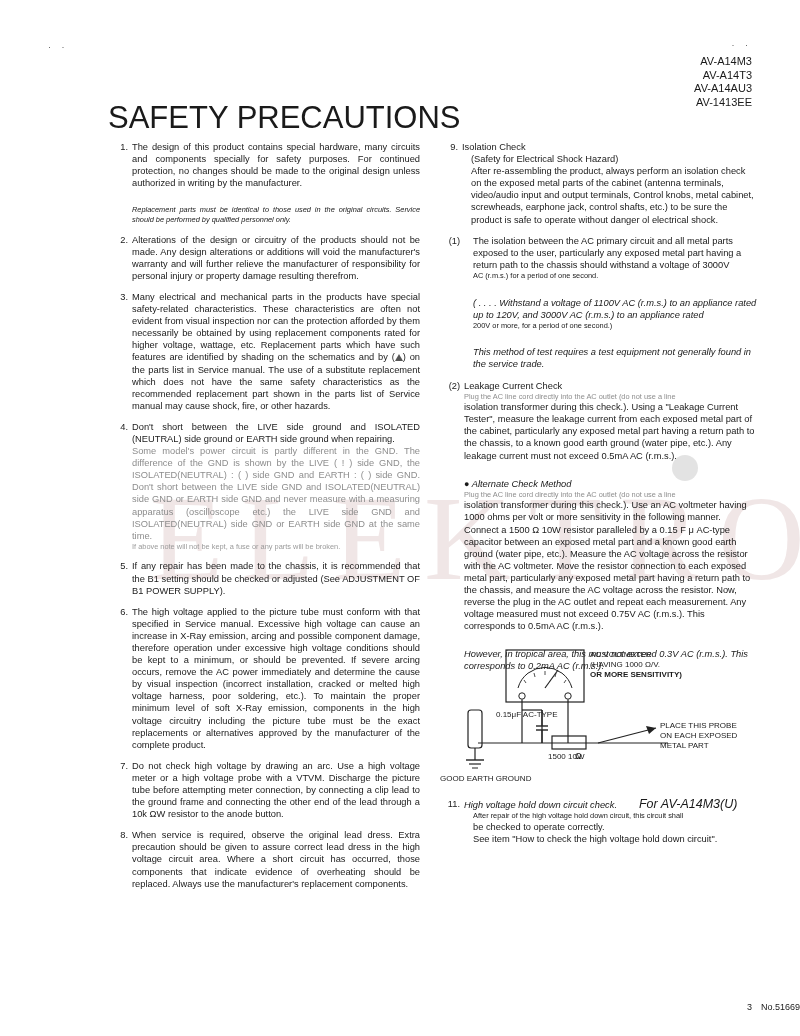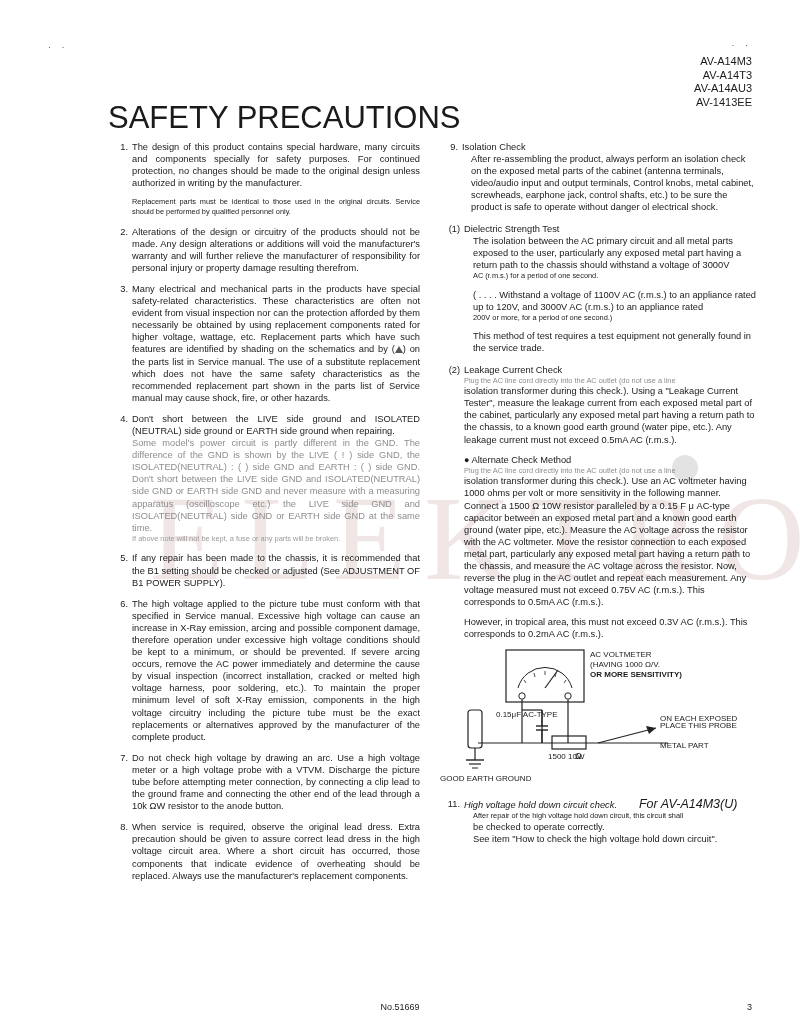--- a/index.html
+++ b/index.html
@@ -92,21 +92,21 @@
     line-height: 12.1px;
     text-align: left;
   }
   .body.just { text-align: justify; }
   .small {
     font-size: 7.4px;
     line-height: 9.6px;
   }
   .indent { padding-left: 9px; }
   .p { margin: 0; }
-  .sp { margin-top: 8px; }
+  .sp { margin-top: 16px; font-style: italic; }
 
   
   .faded { color: #8d8d8d; }
   .faded2 { color: #9a9a9a; }
 
   .tri {
     display: inline-block;
     width: 0; height: 0;
     border-left: 4px solid transparent;
     border-right: 4px solid transparent;
@@ -137,21 +137,21 @@
     position: absolute;
     bottom: 34px;
     left: 0;
     width: 800px;
     font-size: 9px;
     z-index: 2;
   }
   .footer .no {
     position: absolute;
     left: 0; width: 800px;
-    text-align: center;
+    text-align: right;
   }
   .footer .pg {
     position: absolute;
     right: 48px;
     top: 0;
   }
 
   .hv-head {
     display: flex;
     align-items: baseline;
@@ -255,28 +255,28 @@
     </div>
 
   </div>
 
   <div class="col col-right">
 
     <div class="item">
       <div class="num">9.</div>
       <div class="body">
         <p class="p">Isolation Check</p>
+        <p class="p indent">(Safety for Electrical Shock Hazard)</p>
         <p class="p indent just">After re-assembling the product, always perform an isolation check on the exposed metal parts of the cabinet (antenna terminals, video/audio input and output terminals, Control knobs, metal cabinet, screwheads, earphone jack, control shafts, etc.) to be sure the product is safe to operate without danger ol electrical shock.</p>
       </div>
     </div>
 
     <div class="item">
       <div class="num sub">(1)</div>
       <div class="body">
-        <p class="p">Dielectric Strength Test</p>
         <p class="p indent just">The isolation between the AC primary circuit and all metal parts exposed to the user, particularly any exposed metal part having a return path to the chassis should withstand a voltage of 3000V</p>
         <p class="p indent small">AC (r.m.s.) for a period of one second.</p>
         <p class="p indent just sp">( . . . . Withstand a voltage of 1100V AC (r.m.s.) to an appliance rated up to 120V, and 3000V AC (r.m.s.) to an appliance rated</p>
         <p class="p indent small">200V or more, for a period of one second.)</p>
         <p class="p indent just sp">This method of test requires a test equipment not generally found in the service trade.</p>
       </div>
     </div>
 
     <div class="item">
       <div class="num sub">(2)</div>
@@ -336,21 +336,21 @@
     </svg>
 
     <div class="fig-label" style="left:152px; top:2px;">AC VOLTMETER</div>
     <div class="fig-label" style="left:152px; top:12px;">(HAVING 1000    Ω/V.</div>
     <div class="fig-label" style="left:152px; top:22px;font-weight:bold;">OR MORE SENSITIVITY)</div>
     <div class="fig-label" style="left:58px; top:62px;">0.15μF AC-TYPE</div>
     <div class="fig-label" style="left:110px; top:104px;">1500      10W</div>
     <div class="fig-label" style="left:137px; top:103px; font-size:9px;">Ω</div>
     <div class="fig-label" style="left:2px; top:126px;">GOOD EARTH GROUND</div>
     <div class="fig-label" style="left:222px; top:73px;">PLACE THIS PROBE</div>
-    <div class="fig-label" style="left:222px; top:66px;">ON EACH EXPOSED</div>
+    <div class="fig-label" style="left:222px; top:83px;">ON EACH EXPOSED</div>
     <div class="fig-label" style="left:222px; top:93px;">METAL PART</div>
   </div>
 
   <div class="col" style="left:438px; top:798px; width:320px;">
     <div class="item">
       <div class="num sub">11.</div>
       <div class="body">
         <div class="hv-head">
           <span>High voltage hold down circuit check.</span>
           <span class="big">For AV-A14M3(U)</span>

